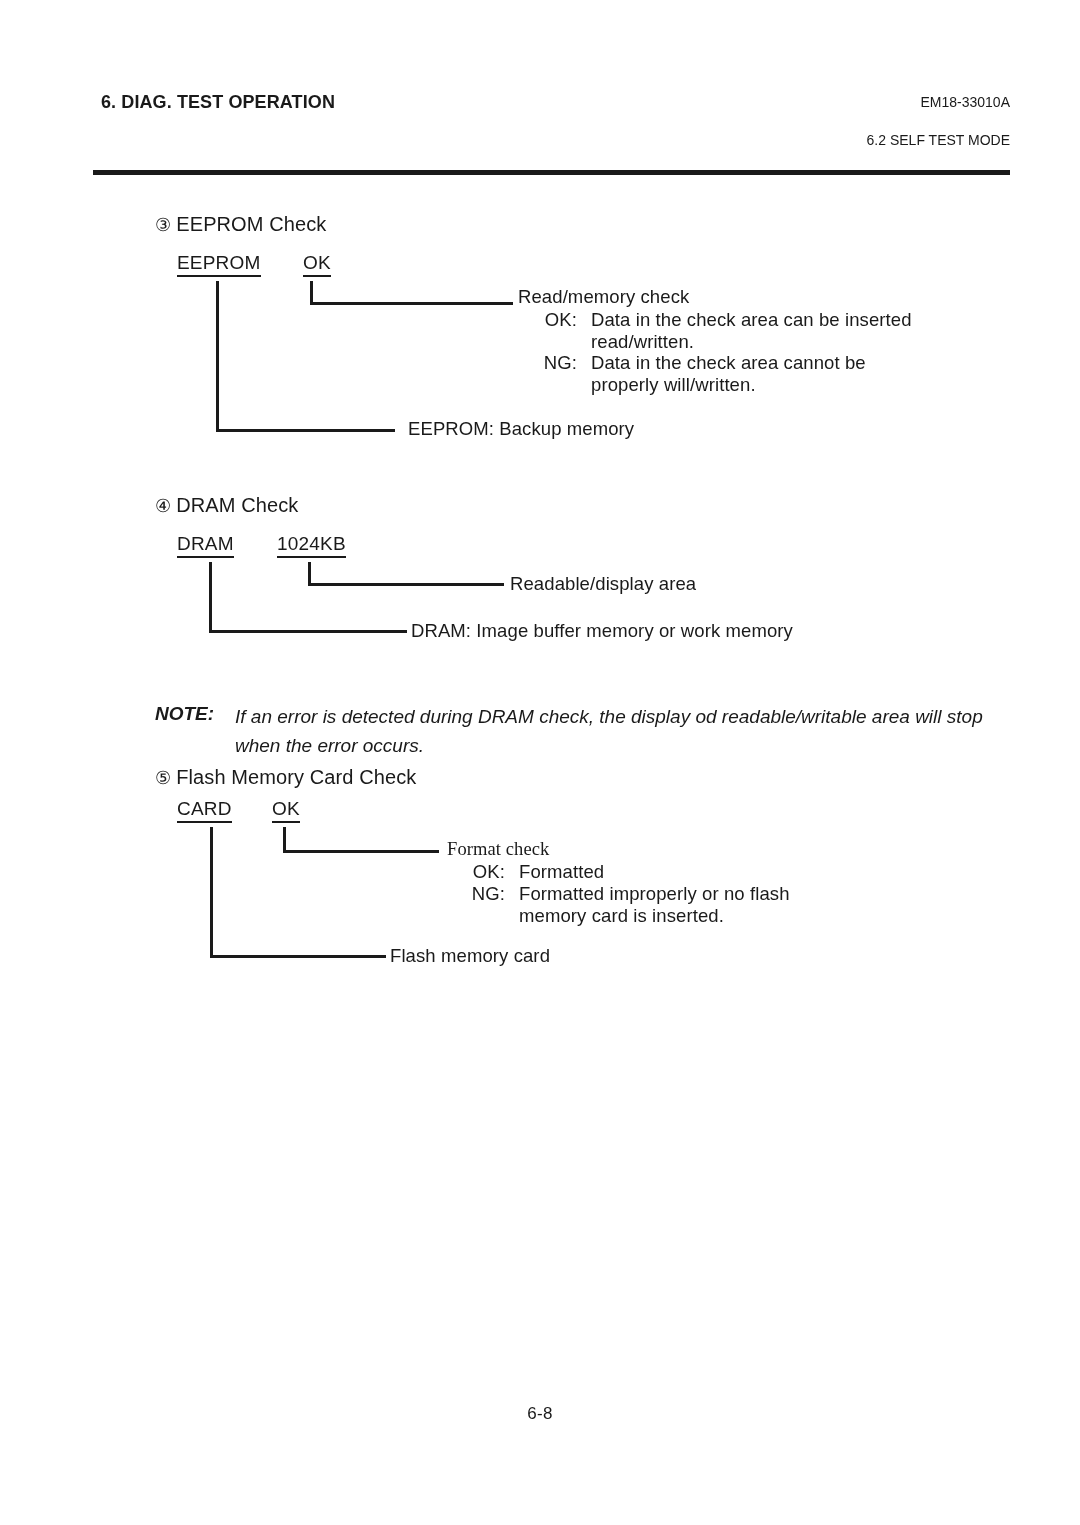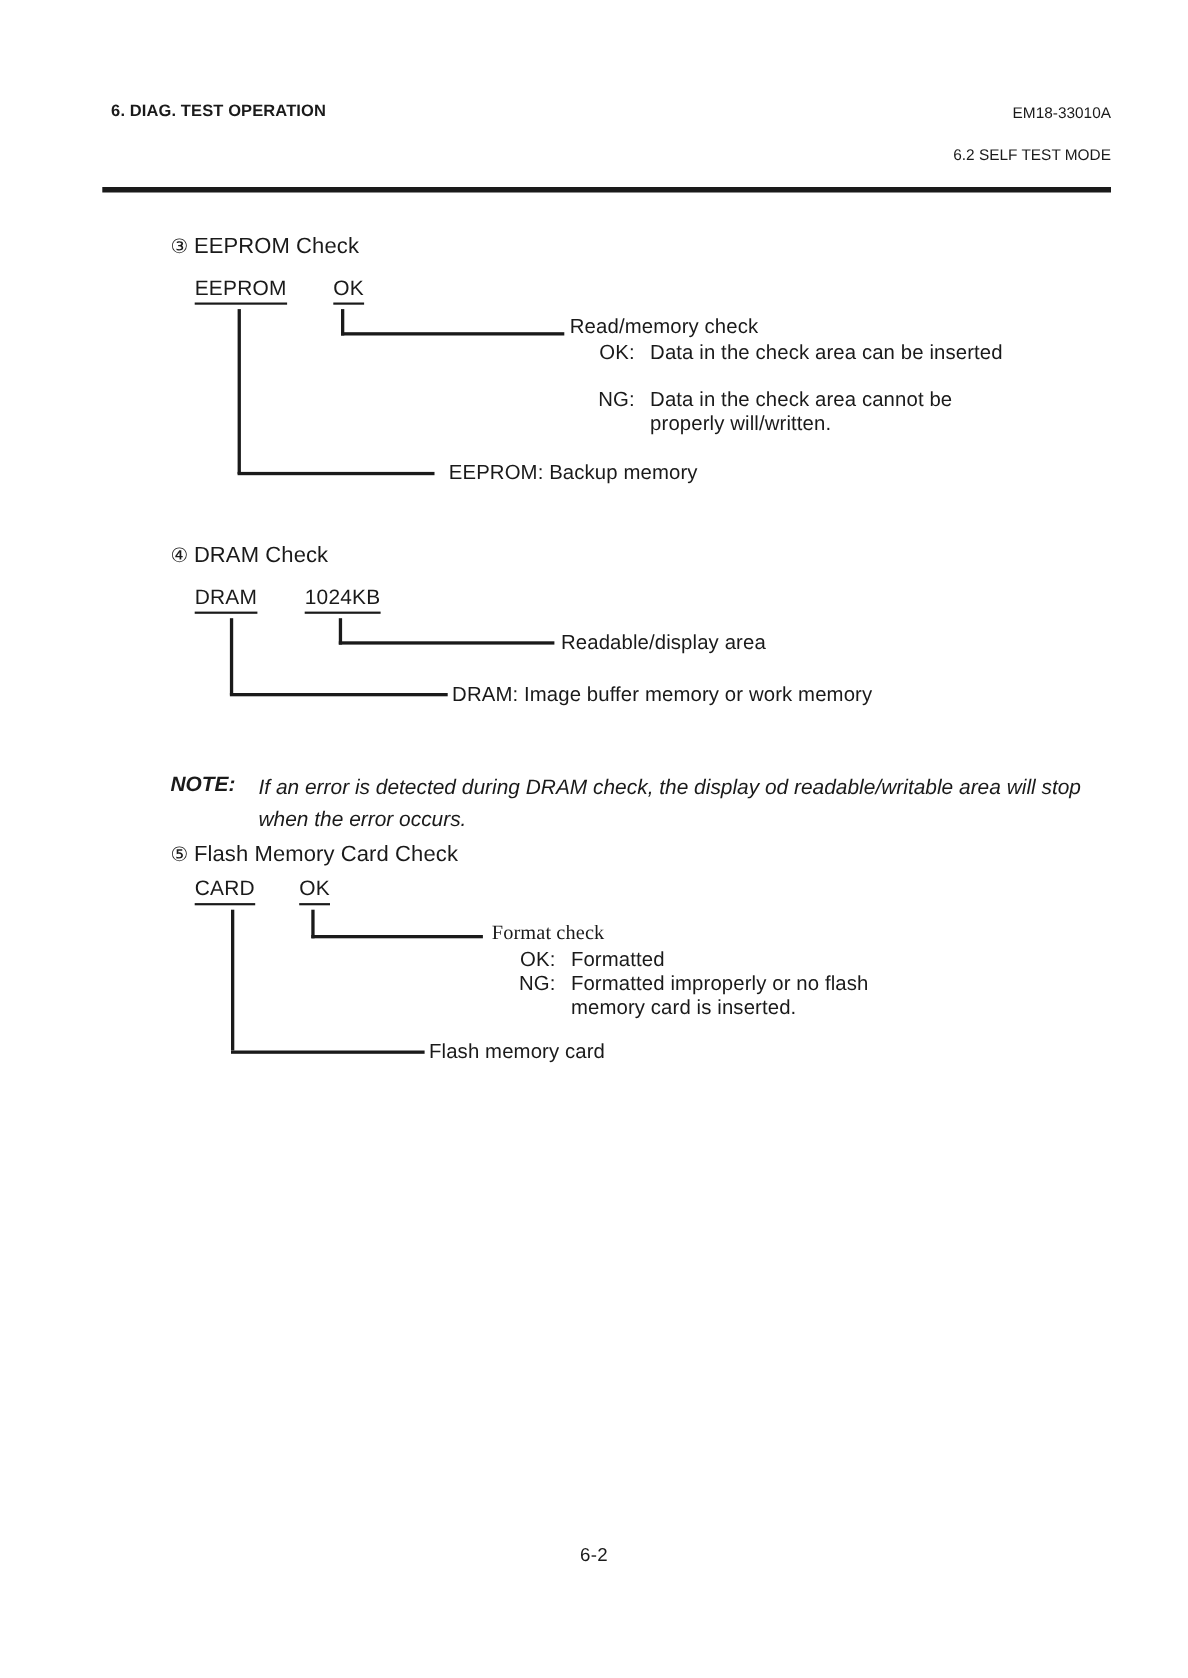--- a/index.html
+++ b/index.html
@@ -21,21 +21,21 @@
     position: absolute;
     left: 93px;
     top: 88px;
     width: 917px;
     height: 70px;
   }
   .hdr-left {
     position: absolute;
     left: 8px;
     top: 4px;
-    font-size: 15px;
+    font-size: 18px;
     font-weight: bold;
     letter-spacing: 0.1px;
     white-space: nowrap;
   }
   .hdr-right-1 {
     position: absolute;
     right: 0px;
     top: 6px;
     font-size: 14px;
     text-align: right;
@@ -181,21 +181,21 @@
 </div>
 
 <div class="code-label" style="left:177px; top:253px;">EEPROM</div>
 <div class="code-label" style="left:303px; top:253px;">OK</div>
 
 <div class="vline" style="left:310px; top:281px; height:24px;"></div>
 <div class="hline" style="left:310px; top:302px; width:203px;"></div>
 <div class="annot" style="left:518px; top:286px;">Read/memory check</div>
 
 <div class="result-row" style="left:535px; top:309px;">
-  <span class="result-tag">OK:</span><span class="result-body"><span>Data in the check area can be inserted</span></span>
+  <span class="result-tag">OK:</span><span class="result-body"><span>Data in the check area can be inserted</span><span class="cont">read/written.</span></span>
 </div>
 
 <div class="result-row" style="left:535px; top:352px;">
   <span class="result-tag">NG:</span><span class="result-body"><span>Data in the check area cannot be</span><span class="cont">properly will/written.</span></span>
 </div>
 
 <div class="vline" style="left:216px; top:281px; height:150px;"></div>
 <div class="hline" style="left:216px; top:429px; width:179px;"></div>
 <div class="annot-term" style="left:408px; top:418px;">EEPROM:  Backup memory</div>
 
@@ -235,13 +235,13 @@
 </div>
 
 <div class="result-row" style="left:463px; top:883px;">
   <span class="result-tag">NG:</span><span class="result-body"><span>Formatted improperly or no flash</span><span class="cont">memory card is inserted.</span></span>
 </div>
 
 <div class="vline" style="left:210px; top:827px; height:128px;"></div>
 <div class="hline" style="left:210px; top:955px; width:176px;"></div>
 <div class="annot-term" style="left:390px; top:945px;">Flash memory card</div>
 
-<div class="footer">6-2</div>
+<div class="footer">6-8</div>
 
 </body></html>

